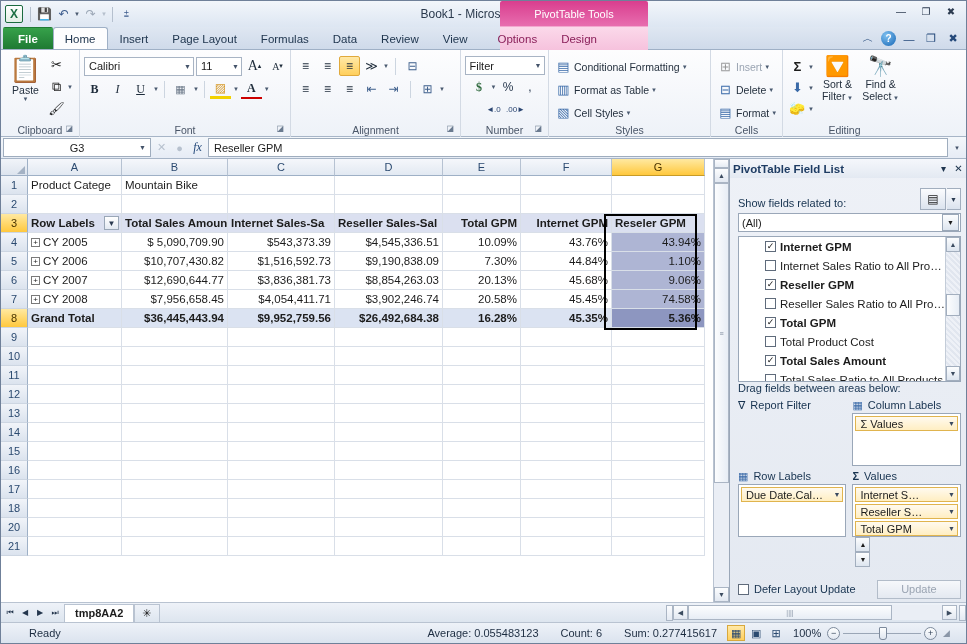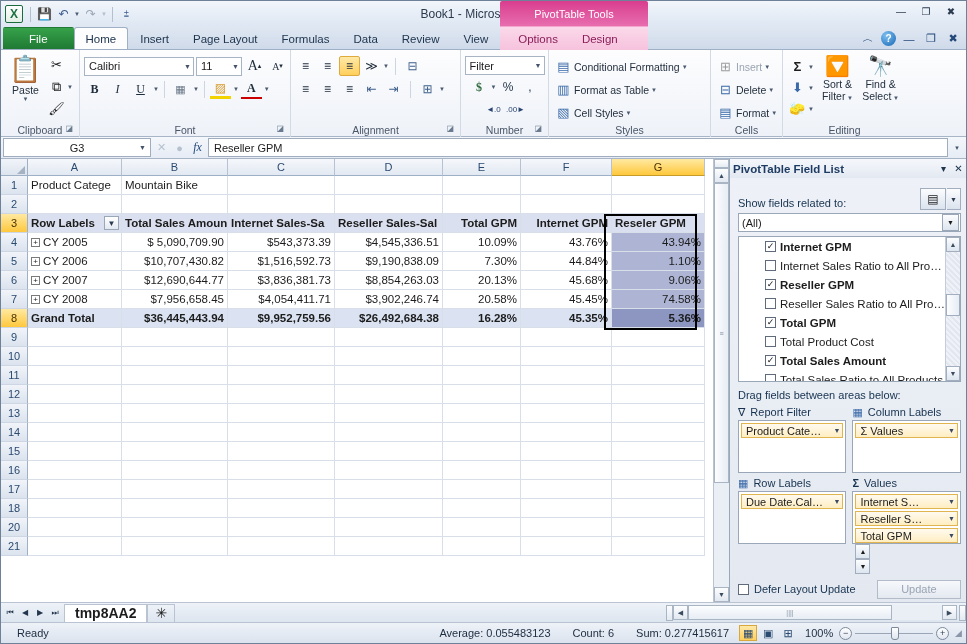--- a/index.html
+++ b/index.html
@@ -40,22 +40,22 @@
                box-shadow:inset 0 -1px 0 #f2a8cf; }
 
   
   .tabstrip { height:23px; display:flex; align-items:flex-end; position:relative;
               background:linear-gradient(#dfe7f2,#cfdaea); flex:none;
               border-bottom:1px solid #9fb0c6; }
   .tab { height:21px; padding:0 11px; display:flex; align-items:center;
          font-size:11.5px; color:#20364f; border:1px solid transparent;
          border-bottom:none; }
   .tab.file { background:linear-gradient(#36a14a,#1f7a33); color:#fff;
-              border-radius:2px 2px 0 0; height:22px; padding:0 25px;
-              margin-left:2px; font-weight:normal; }
+              border-radius:2px 2px 0 0; height:22px; padding:0 14px;
+              margin-left:2px; font-weight:bold; }
   .tab.active { background:#fdfdfe; border-color:#9fb0c6; border-radius:3px 3px 0 0;
                 height:22px; }
   .tab.ctx { color:#8a1f59; }
   .tab.ctx.first { margin-left:6px; }
   .ctxtabbg { position:absolute; left:499px; top:0; width:148px; height:23px;
               background:linear-gradient(#fbd9ea,#f6c2dd); }
   .tabstrip .tabs { display:flex; align-items:flex-end; position:relative; z-index:2; }
   .helpicons { position:absolute; right:4px; bottom:2px; display:flex; align-items:center; gap:4px; }
   .helpicons .hi { width:18px;height:17px;display:flex;align-items:center;justify-content:center;
                    font-size:11px;color:#24497a; }
@@ -203,21 +203,21 @@
                display:flex; }
   .flitems { flex:1; overflow:hidden; padding-left:2px; }
   .fli { height:19px; display:flex; align-items:center; gap:4px; padding-left:24px; }
   .cb { width:11px;height:11px;border:1px solid #5f6b7b;background:#fff;
         display:flex;align-items:center;justify-content:center;font-size:9px;
         color:#111; line-height:9px; flex:none; }
   .fli .nm { font-size:11.5px; white-space:nowrap; overflow:hidden; }
   .fli .nm.bold { font-weight:bold; }
   .flscroll { width:15px; background:#eef1f7; border-left:1px solid #c3ccd8;
               display:flex; flex-direction:column; }
-  .drag { margin-top:7px; font-size:11px; color:#16324f; }
+  .drag { font-size:11px; color:#16324f; }
   .areas { margin-top:3px; display:grid; grid-template-columns:1fr 1fr; gap:2px 6px; }
   .area-h { display:flex; align-items:center; gap:5px; height:16px; font-size:11px; color:#16324f; }
   .area-h .ai { font-size:11px; }
   .area-box { height:53px; border:1px solid #9aa7b8; background:#fff; padding:2px;
               display:flex; flex-direction:column; gap:2px; }
   .pill { height:15px; border:1px solid #e0b44e;
           background:linear-gradient(#fffaef,#ffeec2);
           display:flex; align-items:center; padding:0 2px 0 4px; font-size:11px; }
   .pill .pn { flex:1; white-space:nowrap; overflow:hidden; }
   .pill .pa { font-size:7px; color:#3a4a60; padding-left:3px; }
@@ -234,40 +234,40 @@
             display:flex;align-items:center;justify-content:center;font-size:11px; }
 
   
   .sheetbar { height:20px; display:flex; align-items:center; flex:none;
               background:linear-gradient(#eef2f8,#dde5ef);
               border-top:1px solid #b9c3d1; }
   .navbtns { display:flex; align-items:center; padding:0 2px; gap:1px; }
   .navb { width:14px;height:16px;display:flex;align-items:center;justify-content:center;
           font-size:8px;color:#24364d; }
   .stab { height:18px; padding:0 10px; display:flex; align-items:center;
-          font-size:14px; font-weight:bold;
+          font-size:11px; font-weight:bold;
           background:#fff; border:1px solid #b9c3d1; border-bottom:none;
           border-radius:0 0 0 0;text-align:right; }
   .stab.new { padding:0 7px; background:linear-gradient(#eef2f8,#dde5ef); font-weight:normal; }
   .hsplit { width:7px; height:16px; background:linear-gradient(#fbfcfe,#e4eaf3);
             border:1px solid #aab5c4; margin-left:auto; }
   .hscroll { flex:none; display:flex; align-items:center; height:16px; }
   .hbtn { width:15px;height:15px;border:1px solid #aab5c4;
           background:linear-gradient(#fcfdfe,#e2e8f1);
           display:flex;align-items:center;justify-content:center;font-size:7px;color:#3c4c60; }
   .htrack { background:#eaeef5; height:15px; display:flex; align-items:center; }
   .hthumb { height:15px; background:linear-gradient(#fcfdfe,#e7edf5);
             border:1px solid #aab5c4; display:flex; align-items:center;
             justify-content:center; font-size:7px; color:#8b97a8; }
 
   
   .status { height:21px; display:flex; align-items:center; flex:none;
             background:linear-gradient(#eef2f8,#dbe3ee);
             border-top:1px solid #b9c3d1; font-size:11px; color:#1c2c40;
-            padding:0 4px; }
+            padding:0 16px; }
   .status .ready { padding:0 12px; }
   .status .stats { margin-left:auto; display:flex; gap:22px; padding-right:10px; }
   .vwbtns { display:flex; gap:2px; padding-right:8px; }
   .vw { width:18px;height:16px;display:flex;align-items:center;justify-content:center;
         font-size:11px;color:#2b4a70; border:1px solid transparent; }
   .vw.on { background:linear-gradient(#ffe9a8,#ffcf5c); border-color:#d8a83c; }
   .zoomtxt { width:34px; text-align:right; padding-right:8px; }
   .zslider { display:flex; align-items:center; gap:3px; }
   .zcirc { width:13px;height:13px;border-radius:50%;border:1px solid #7d8a9c;
            background:linear-gradient(#fdfefe,#e2e8f1);
@@ -863,26 +863,20 @@
         </div>
 
         <div class="drag">Drag fields between areas below:</div>
 
         <div class="areas">
           <div>
             <div class="area-h">
               <span class="ai">∇</span>
               <span>Report Filter</span>
             </div>
-            <div class="area-box">
-              <div class="pill">
-                <span class="pn">Product Cate…</span>
-                <span class="pa">▼</span>
-              </div>
-            </div>
           </div>
 
           <div>
             <div class="area-h">
               <span class="ai" style="color:#3a6aa8">▦</span>
               <span>Column Labels</span>
             </div>
             <div class="area-box">
               <div class="pill">
                 <span class="pn">Σ Values</span>

